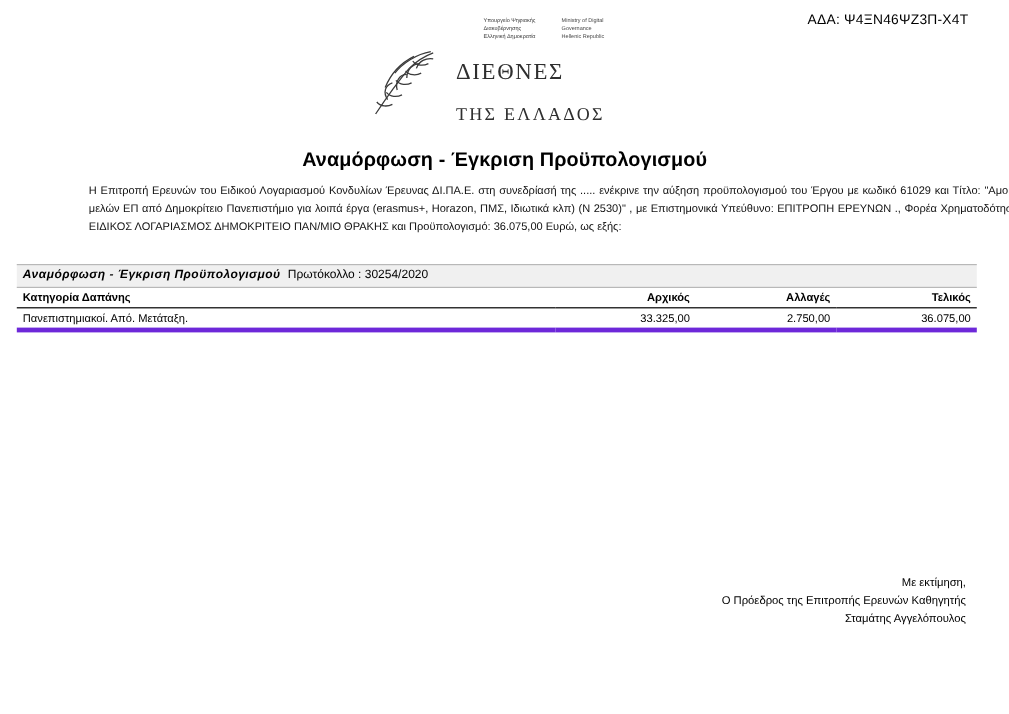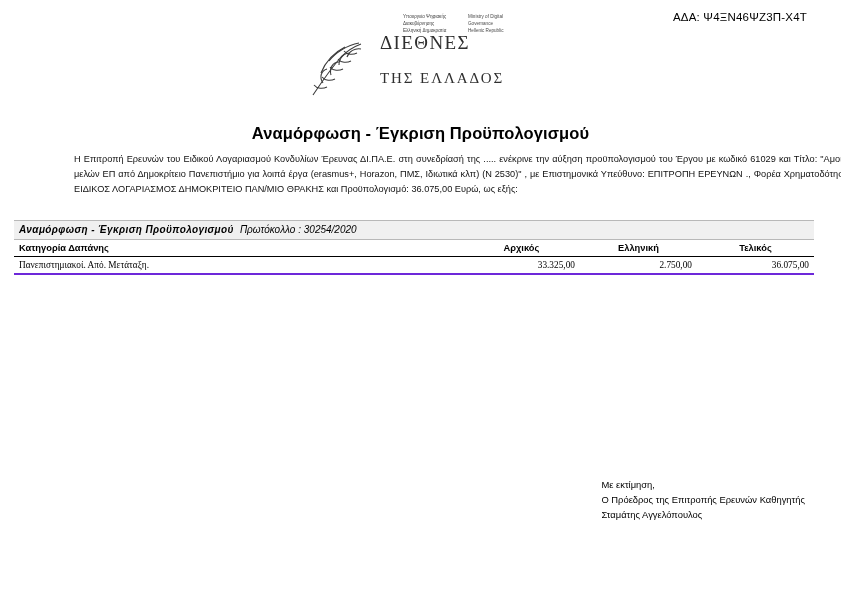--- a/index.html
+++ b/index.html
@@ -64,21 +64,21 @@
   .emblem {
     position: absolute;
     left: 3px;
     top: 17px;
     width: 76px;
     height: 76px;
   }
   .uni-name {
     position: absolute;
     left: 84px;
-    top: 17px;
+    top: 35px;
     color: #2f2f2f;
     font-family: "Liberation Serif", serif;
     letter-spacing: 1.4px;
     line-height: 1.28;
   }
   .uni-name .l1 { font-size: 19px; }
   .uni-name .l2 { font-size: 19px; }
   .uni-name .l3 { font-size: 15px; letter-spacing: 1.9px; margin-top: 14px; }
 
   
@@ -119,56 +119,56 @@
     border-bottom: 1px solid #b8b8b8;
     padding: 3px 5px 4px 5px;
     font-size: 10px;
   }
   .tbl-caption .c-title {
     font-weight: bold;
     font-style: italic;
     letter-spacing: 0.4px;
   }
   .tbl-caption .c-proto {
-    font-style: italic;
     margin-left: 6px;
   }
   table.budget {
     width: 100%;
     border-collapse: collapse;
     font-size: 9.3px;
   }
   table.budget th {
     font-weight: bold;
     padding: 3px 5px 3px 5px;
     border-bottom: 1px solid #000;
+    text-align: right;
     white-space: nowrap;
   }
   table.budget th.first {
     text-align: left;
     margin-top: 24px;
   }
   table.budget td {
     padding: 3px 5px 3px 5px;
-    border-bottom: 2px solid #6d28d9;
+    border-bottom: 4px solid #6d28d9;
     text-align: right;
     white-space: nowrap;
-    font-family: Liberation Serif, serif;
   }
   table.budget td.first {
     text-align: left;
   }
   col.c-cat { width: 56%; }
   col.c-num { width: 14.6%; }
 
   
   .signature {
     position: absolute;
     right: 36px;
     top: 477px;
+    text-align: right;
     font-size: 9.4px;
     line-height: 1.62;
   }
   .signature div { white-space: nowrap; }
 </style>
 </head>
 <body>
 
 <div class="page">
 
@@ -220,21 +220,21 @@
       <colgroup>
         <col class="c-cat">
         <col class="c-num">
         <col class="c-num">
         <col class="c-num">
       </colgroup>
       <thead>
         <tr>
           <th class="first">Κατηγορία Δαπάνης</th>
           <th>Αρχικός</th>
-          <th>Ελληνική</th>
+          <th>Αλλαγές</th>
           <th>Τελικός</th>
         </tr>
       </thead>
       <tbody>
         <tr>
           <td class="first">Πανεπιστημιακοί. Από. Μετάταξη.</td>
           <td>33.325,00</td>
           <td>2.750,00</td>
           <td>36.075,00</td>
         </tr>

